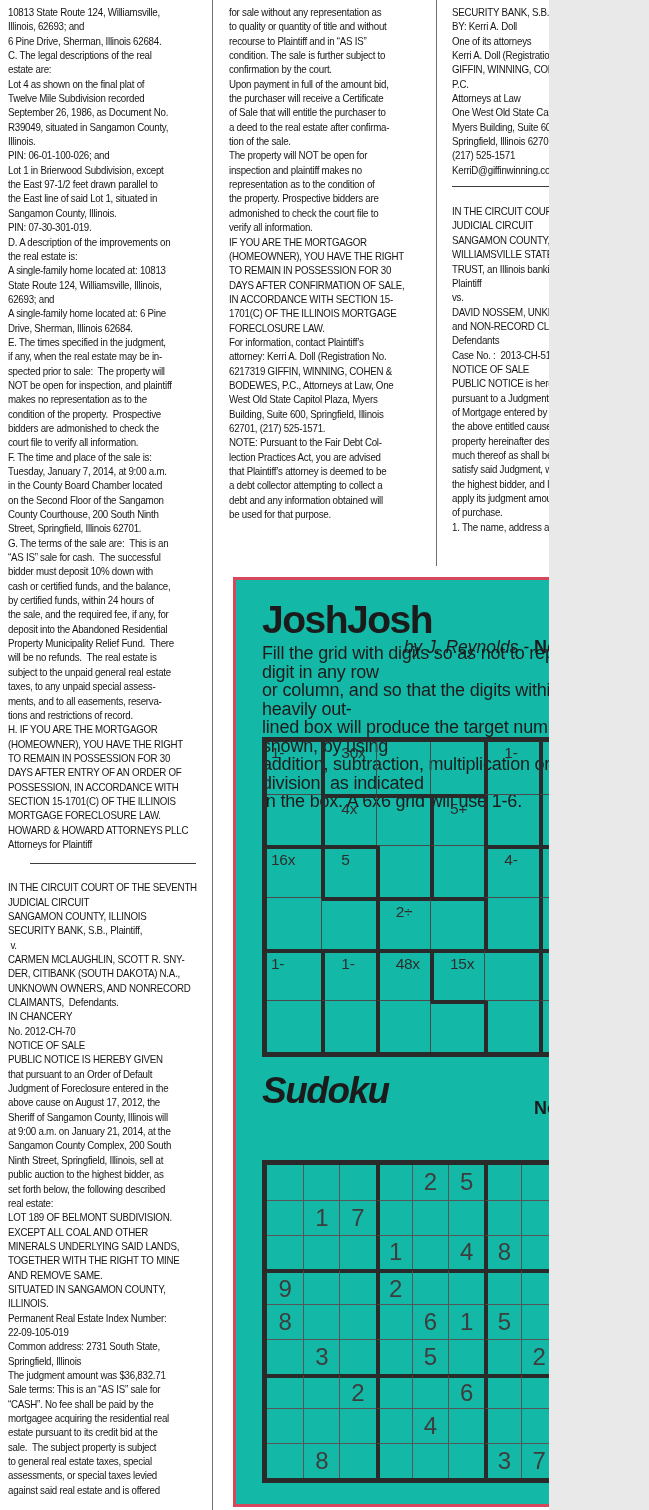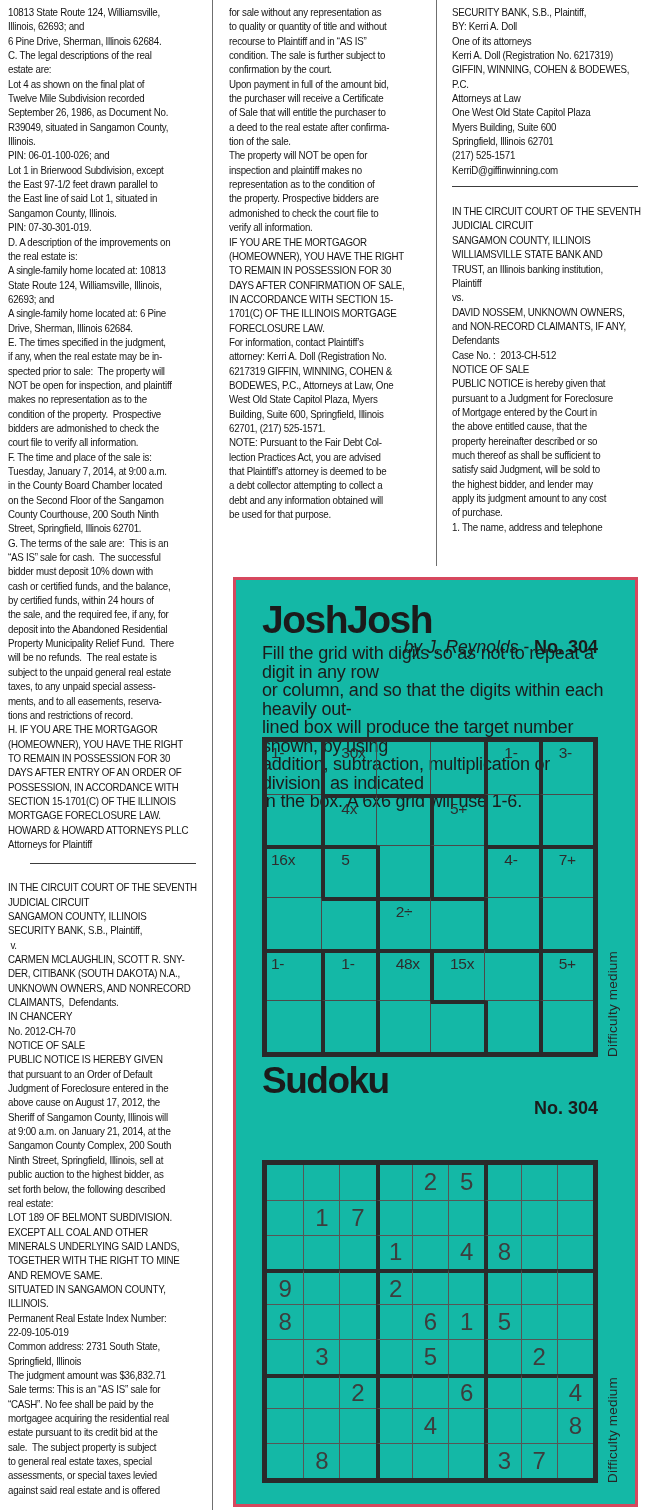--- a/index.html
+++ b/index.html
@@ -1,16 +1,16 @@
 <!DOCTYPE html>
 <html><head>
 <meta charset="utf-8">
 <style>
   html,body{margin:0;padding:0;background:#e9e9e9;}
-  .page{position:relative;width:649px;height:1510px;background:#ffffff;
+  .page{position:relative;width:549px;height:1510px;background:#ffffff;
         font-family:"Liberation Sans",sans-serif;color:#161616;overflow:hidden;}
 
   
   .col{position:absolute;top:5px;}
   .col-left{left:8px;width:238px;}
   .col-mid{left:229px;width:238px;}
   .col-right{left:452px;width:226px;}
   .legal{font-size:11.6px;line-height:14.35px;letter-spacing:-0.3px;
          white-space:pre-wrap;transform:scaleX(0.84);transform-origin:0 0;width:238px;}
   .vrule{position:absolute;top:0;width:1.4px;background:#6f6f6f;}
@@ -18,21 +18,21 @@
   .vrule-2{left:436px;height:566px;}
   hr.notice-divider{border:0;border-top:1.6px solid #3c3c3c;}
   .col-left hr.notice-divider{width:166px;margin:12px 0 16px 22px;}
   .col-right hr.notice-divider{width:186px;margin:9px 0 17px 0;}
 
   
   .puzzle-box{position:absolute;left:233px;top:577px;width:405px;height:930px;
               border:3px solid #d6485e;box-sizing:border-box;background:#14b8a6;}
   .pz-title{position:absolute;left:26px;font-weight:bold;letter-spacing:-1.5px;color:#1b1b1b;}
   .jj-title{top:18px;font-size:39px;}
-  .sd-title{top:480px;font-size:37px;}
+  .sd-title{top:490px;font-size:37px;font-style:italic;}
   .jj-byline{position:absolute;top:38px;right:37px;font-size:17.5px;color:#1b1b1b;margin-top:19px;}
   .jj-byline em{font-style:italic;font-weight:normal;}
   .pz-number{font-weight:bold;font-style:normal;font-size:18px;}
   .sd-number{position:absolute;top:518px;right:37px;font-size:18px;font-weight:bold;color:#1b1b1b;}
   .pz-instructions{position:absolute;left:26px;width:348px;font-size:18px;line-height:18.5px;
                    letter-spacing:-0.2px;white-space:pre-wrap;color:#1b1b1b;}
   .jj-instructions{top:64px;}
   .sd-instructions{top:540px;}
 
   

